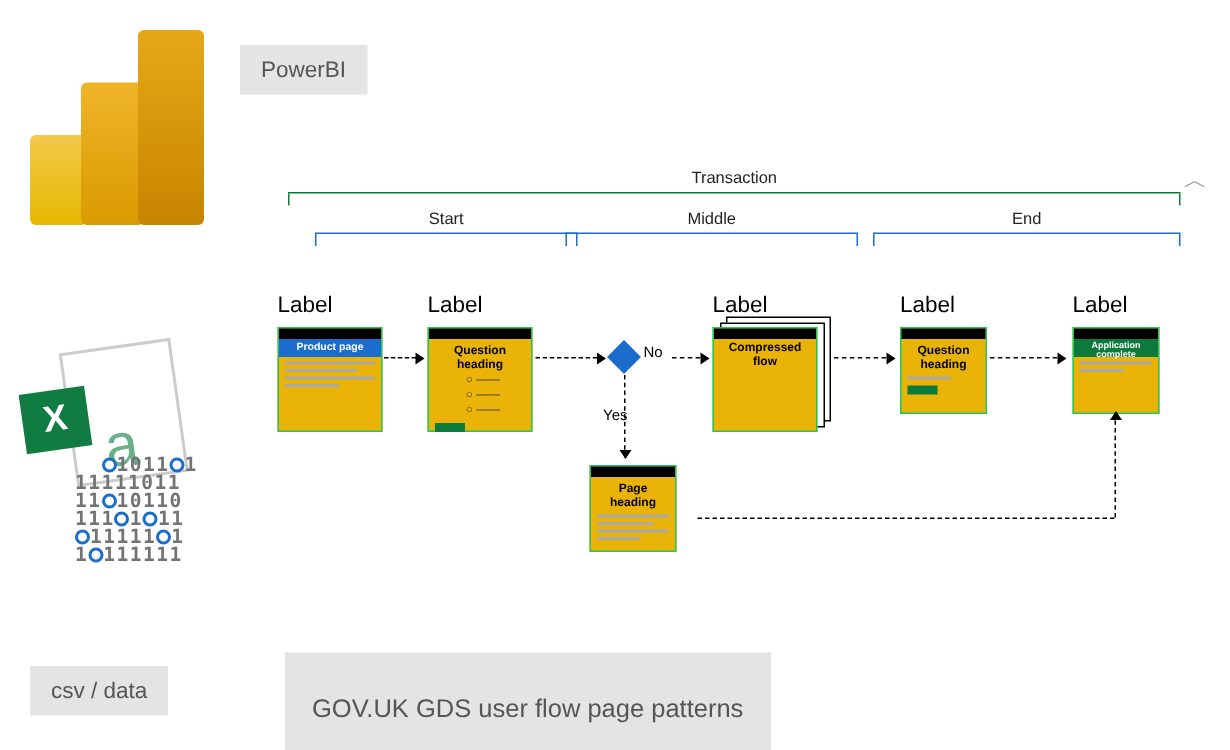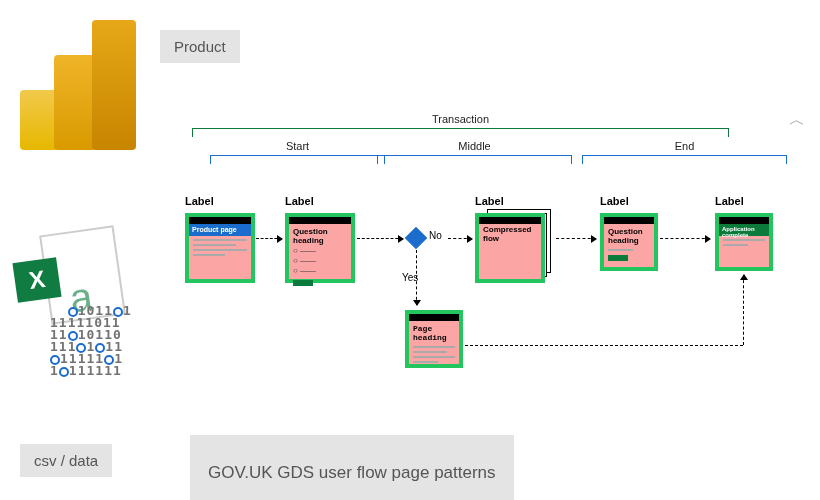--- a/index.html
+++ b/index.html
@@ -33,29 +33,29 @@
   
   .chevron { position: absolute; right: 5px; top: 10px; color: #999; font-size: 16px; }
   
   
   .bracket { position: absolute; border-top: 1px solid; height: 10px; }
   .bracket::before, .bracket::after { content: ""; position: absolute; top: 0; width: 1px; height: 8px; background: currentColor; }
   .bracket::before { left: 0; }
   .bracket::after { right: 0; }
   .bracket-label { position: absolute; width: 100%; text-align: center; top: -16px; font-size: 11px; color: #222; }
   
-  .bracket.transaction { left: 22px; top: 28px; width: 537px; color: #0b7a3b; border-top-color: #0b7a3b; }
+  .bracket.transaction { left: 22px; top: 28px; width: 595px; color: #0b7a3b; border-top-color: #0b7a3b; }
   .bracket.start { left: 40px; top: 55px; width: 175px; color: #1a6dcc; border-top-color: #1a6dcc; }
   .bracket.middle { left: 207px; top: 55px; width: 195px; color: #1a6dcc; border-top-color: #1a6dcc; }
   .bracket.end { left: 412px; top: 55px; width: 205px; color: #1a6dcc; border-top-color: #1a6dcc; }
   
   
   .card-wrap { position: absolute; }
-  .card-label { font-size: 11px; font-weight: bold; margin-bottom: 6px; }
-  .card { width: 70px; height: 70px; border: 4px solid #22c55e; background: #fca5a5; position: relative; }
+  .card-label { font-size: 15px; font-weight: normal; margin-bottom: 6px; }
+  .card { width: 70px; height: 70px; border: 1px solid #22c55e; background: #eab308; position: relative; text-align: center; }
   .card .topbar { height: 7px; background: #000; }
   .card .title { font-size: 8px; font-weight: bold; padding: 3px 4px 1px; line-height: 9px; }
   .card .lines { padding: 0 4px; }
   .card .lines span { display: block; height: 2px; background: #aaa; margin: 3px 0; }
   .card .lines span.short { width: 60%; }
   .card .lines span.med { width: 80%; }
   .card .radio { display: block; font-size: 8px; line-height: 10px; padding-left: 4px; color: #333; }
   .card .radio::before { content: "○ "; }
   .card .greenbtn { width: 20px; height: 6px; background: #0b7a3b; margin: 4px; }
   .card .bluebar { height: 12px; background: #1a6dcc; color: #fff; font-size: 7px; padding: 2px 3px; font-weight: bold; }
@@ -68,21 +68,21 @@
   .card-wrap.stack .card .topbar { position: relative; z-index: 1; }
   .card-wrap.stack .card::before { left: 4px; top: -4px; }
   .card-wrap.stack .card::after { left: 8px; top: -8px; z-index: -2; }
   
   
   .pos-product { left: 15px; top: 95px; }
   .pos-q1 { left: 115px; top: 95px; }
   .pos-compressed { left: 305px; top: 95px; }
   .pos-q2 { left: 430px; top: 95px; }
   .pos-complete { left: 545px; top: 95px; }
-  .pos-page { left: 235px; top: 210px; font-family: Liberation Mono, monospace; }
+  .pos-page { left: 223px; top: 210px; }
   
   
   .diamond { position: absolute; left: 238px; top: 130px; width: 16px; height: 16px; background: #1a6dcc; transform: rotate(45deg); }
   .dec-no { position: absolute; left: 259px; top: 130px; font-size: 10px; }
   .dec-yes { position: absolute; left: 232px; top: 172px; font-size: 10px; }
   
   
   .arrow-h { position: absolute; border-top: 1.5px dashed #000; height: 0; }
   .arrow-h::after { content: ""; position: absolute; right: -1px; top: -4px; border-left: 6px solid #000; border-top: 4px solid transparent; border-bottom: 4px solid transparent; }
   .arrow-v { position: absolute; border-left: 1.5px dashed #000; width: 0; }
@@ -91,21 +91,21 @@
   .line-h { position: absolute; border-top: 1.5px dashed #000; height: 0; }
 </style>
 </head>
 <body>
 
 <div class="powerbi-icon">
   <div class="bar1"></div>
     <div class="bar2"></div>
     <div class="bar3"></div>
 </div>
-<div class="tag powerbi-tag">Product</div>
+<div class="tag powerbi-tag">PowerBI</div>
 
 <div class="data-icons">
   <div class="sheet">
       <div class="sheet-back"></div>
     </div>
   <div class="excel-badge"></div>
   <div class="a-letter">a</div>
   <div class="binary">
     &nbsp;&nbsp;<span class="dot"></span>1011<span class="dot"></span>1<br>
     11111011<br>

